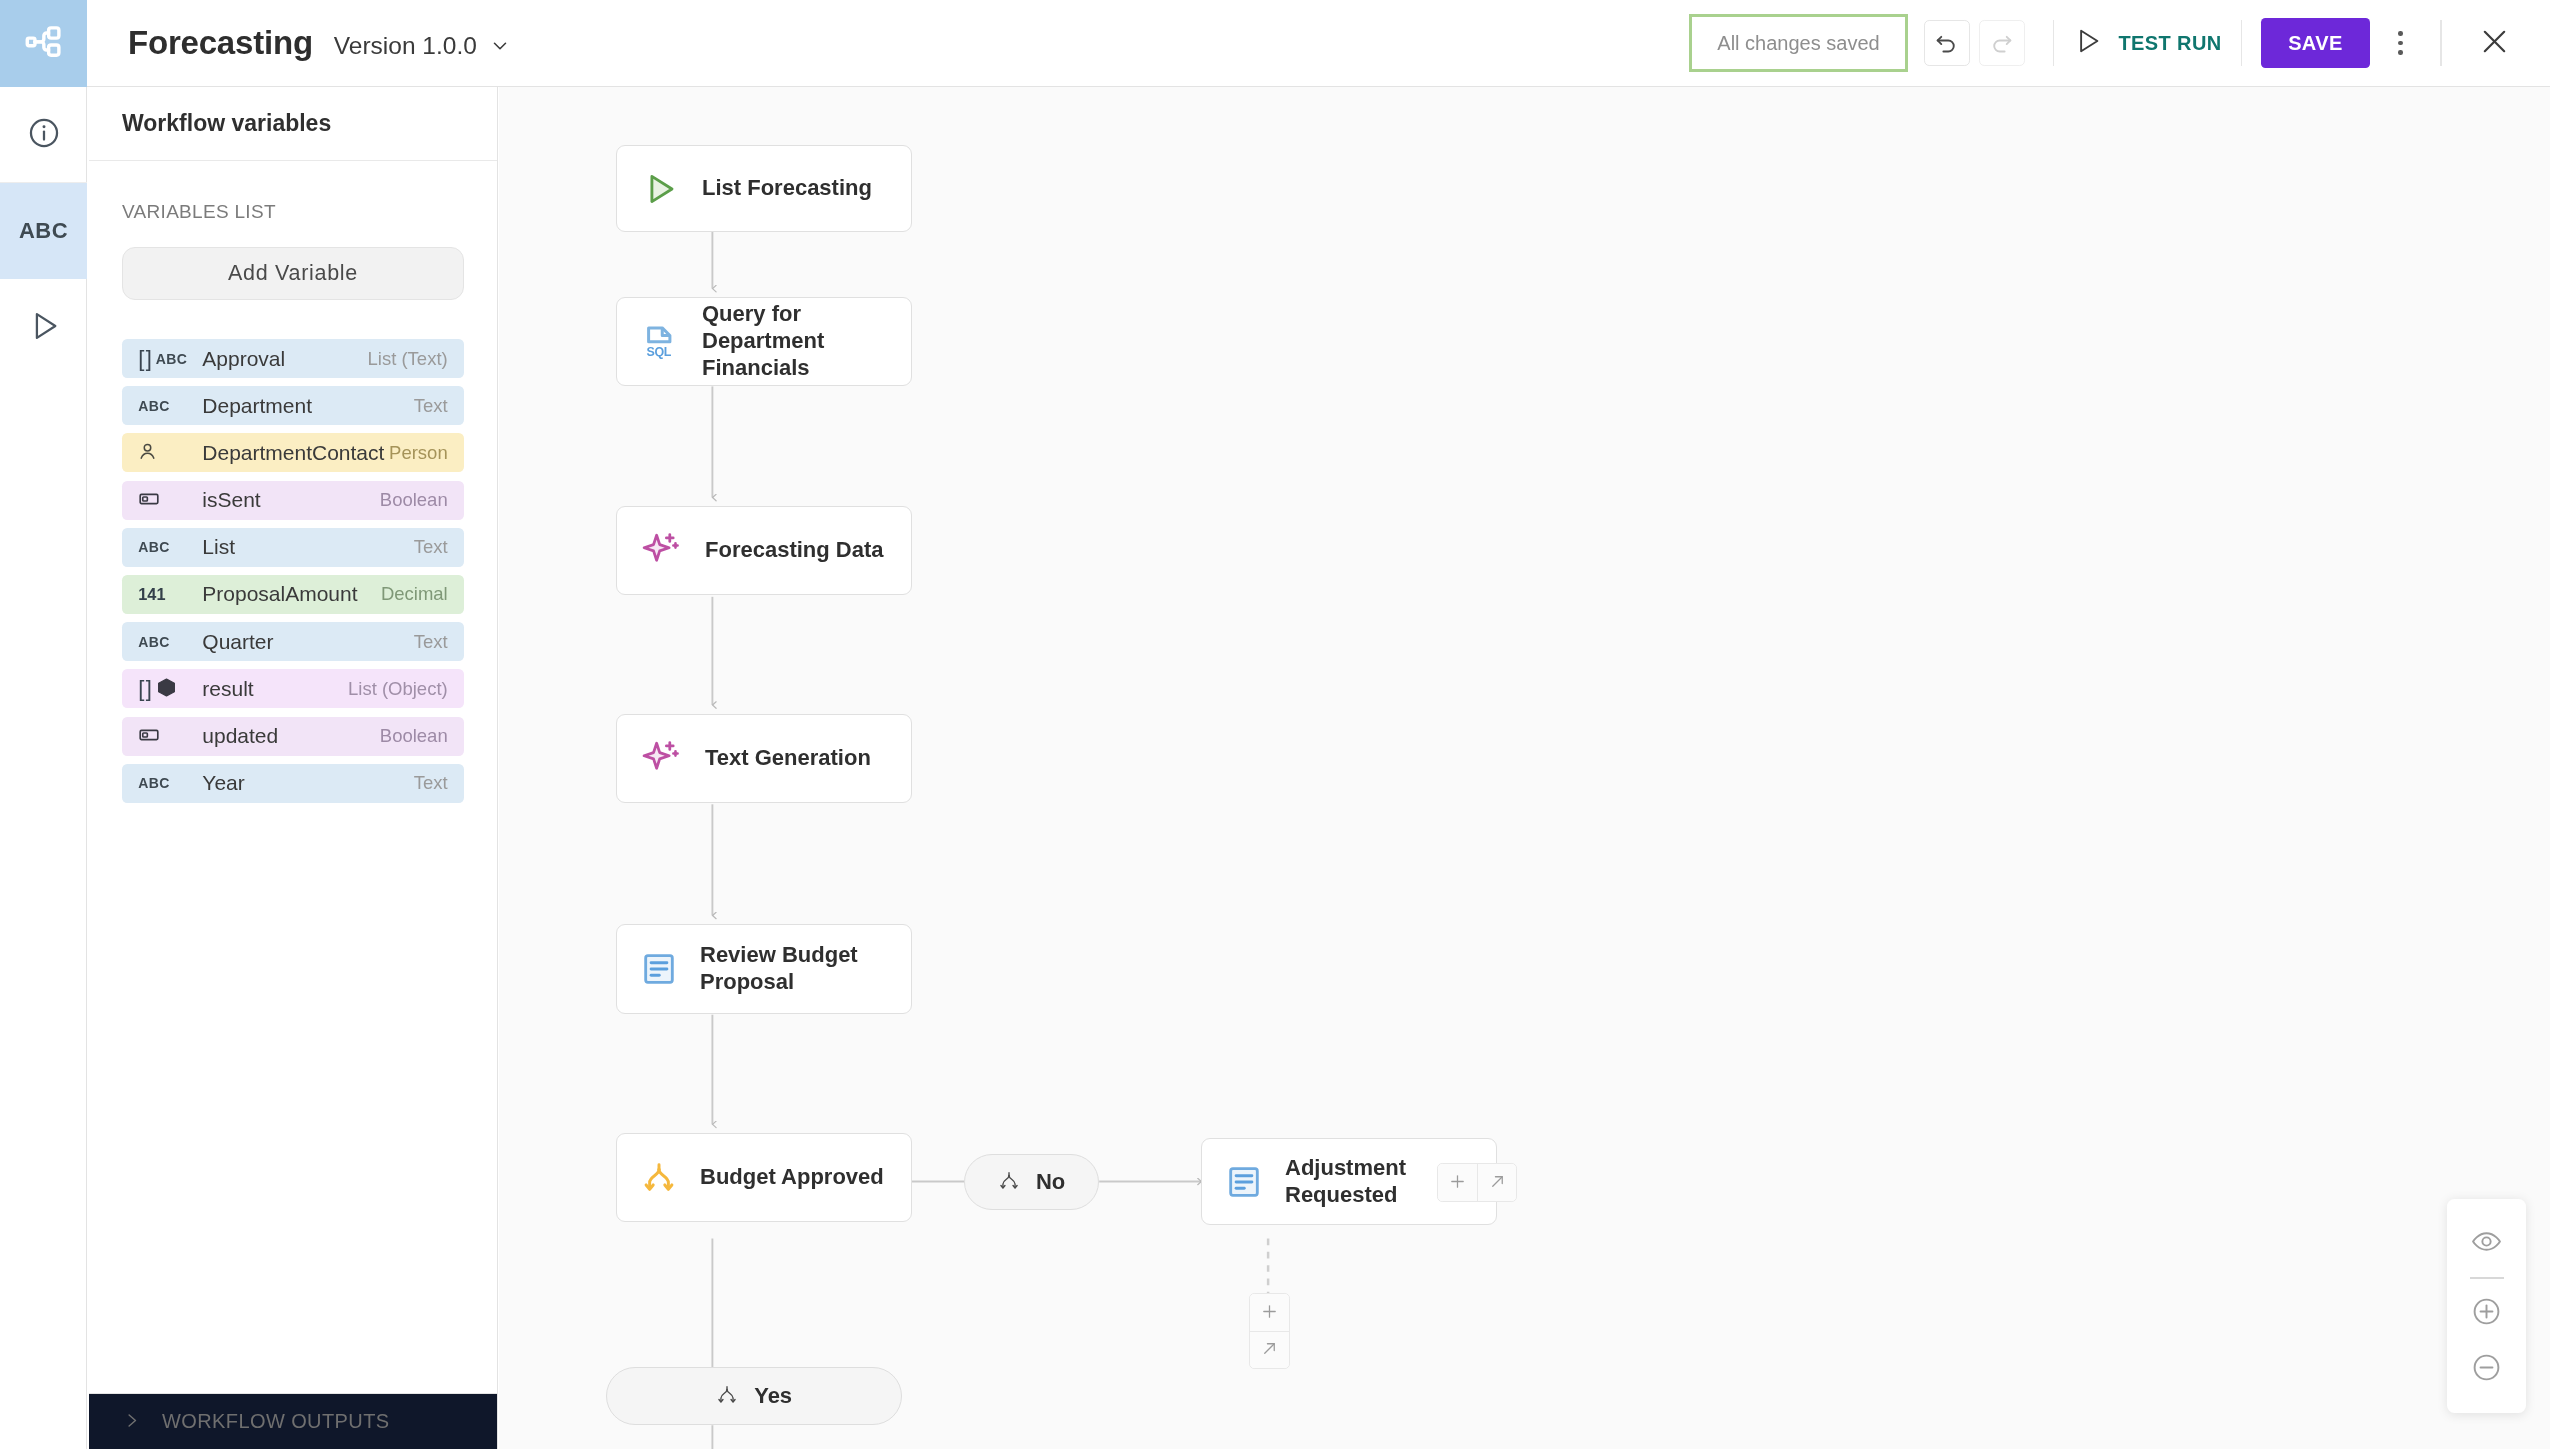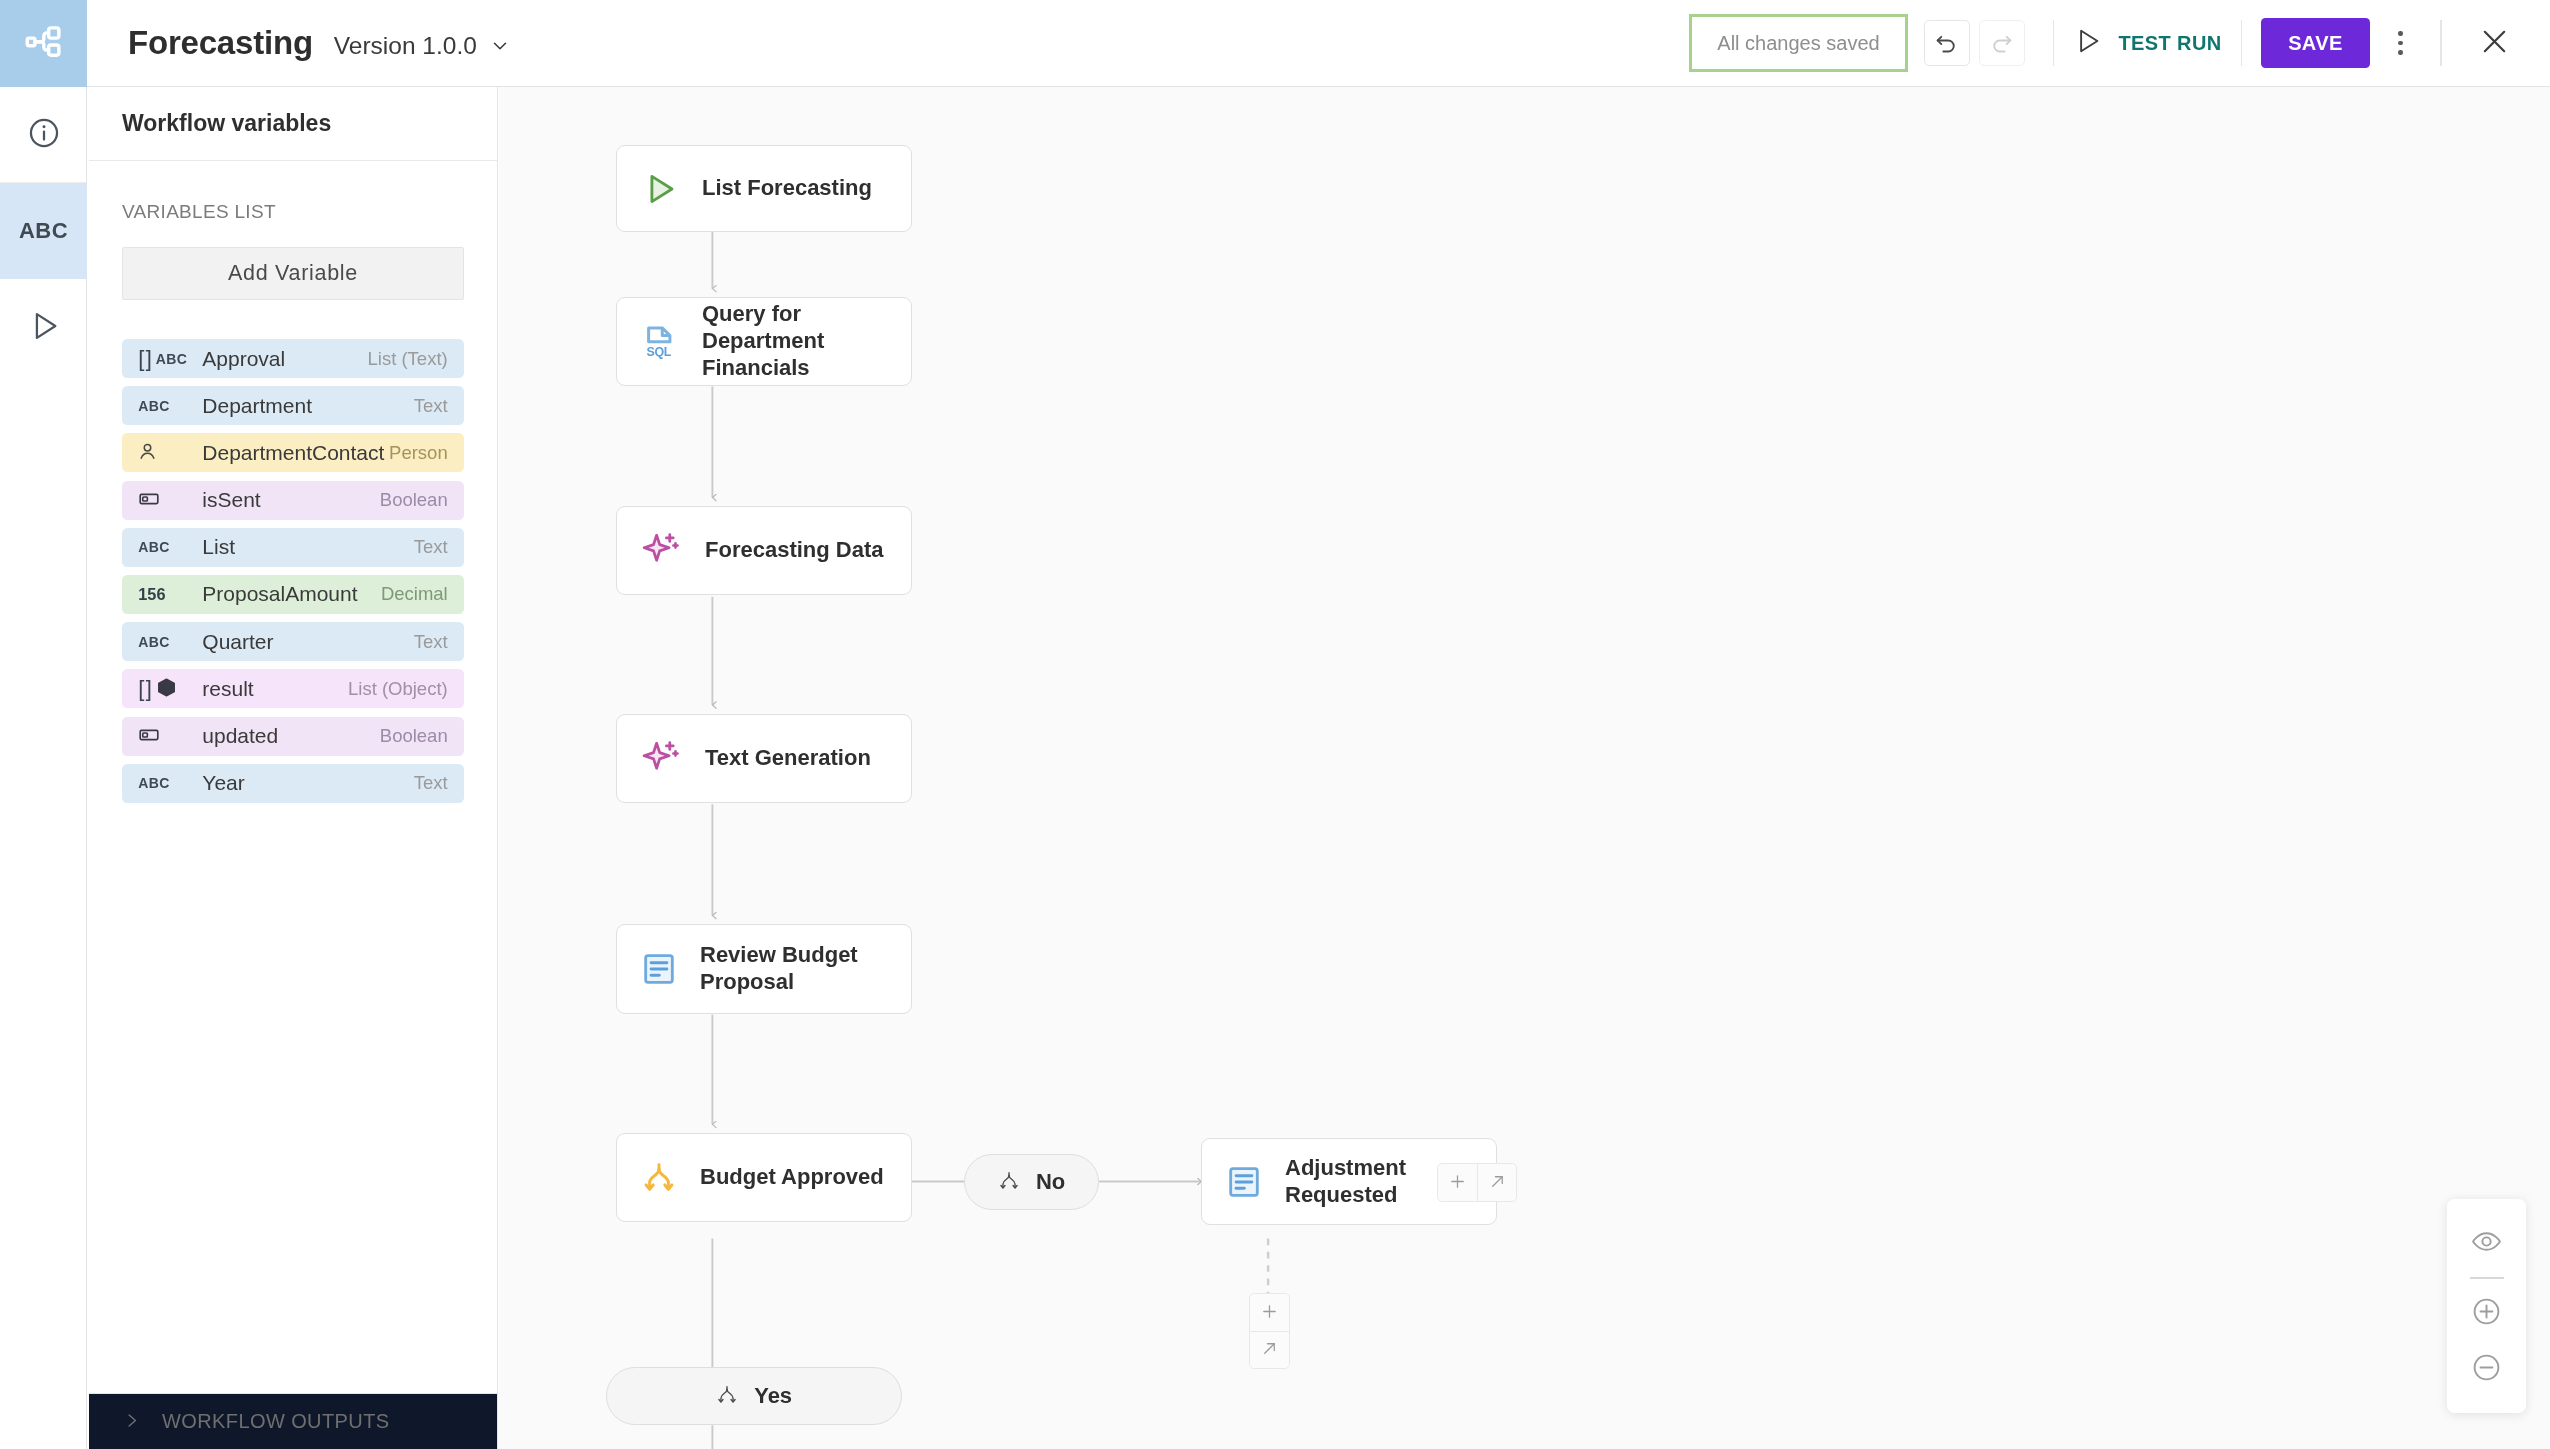--- a/index.html
+++ b/index.html
@@ -86,21 +86,21 @@
     height: 74px; display: flex; align-items: center;
     padding-left: 33px; border-bottom: 1.5px solid #e9e9e9;
     font-size: 23px; font-weight: bold; color: #2f2f2f;
   }
   .panel-body { padding: 40px 33px 0 33px; }
   .section-label {
     font-size: 19px; color: #7b7b7b; letter-spacing: 0.3px; margin-bottom: 24px;
   }
   .add-var-btn {
     width: 100%; height: 53px; background: #f2f2f2; border: 1.5px solid #e4e4e4;
-    border-radius: 2px; font-size: 21.5px; color: #4a4a4a; letter-spacing: 0.7px;
+    border-radius: 13px; font-size: 21.5px; color: #4a4a4a; letter-spacing: 0.7px;
     cursor: pointer; font-family: "Liberation Sans", sans-serif;
     display: flex; align-items: center; justify-content: center;
   }
   .var-list { margin-top: 39px; }
   .var-row {
     height: 39px; border-radius: 5.2px; display: flex; align-items: center;
     padding: 0 16.3px; margin-bottom: 8.2px; cursor: pointer;
   }
   .var-icons { display: flex; align-items: center; gap: 5.2px; width: 64px; flex: 0 0 64px; }
   .var-name { font-size: 21px; color: #3a3a3a; flex: 1; white-space: nowrap; }
@@ -326,21 +326,21 @@
           </div>
           <div class="var-row t-text">
             <span class="var-icons">
               <span class="abc-glyph">ABC</span>
             </span>
             <span class="var-name">List</span>
             <span class="var-type">Text</span>
           </div>
           <div class="var-row t-dec">
             <span class="var-icons">
-              <span class="num-glyph">156</span>
+              <span class="num-glyph">141</span>
             </span>
             <span class="var-name">ProposalAmount</span>
             <span class="var-type">Decimal</span>
           </div>
           <div class="var-row t-text">
             <span class="var-icons">
               <span class="abc-glyph">ABC</span>
             </span>
             <span class="var-name">Quarter</span>
             <span class="var-type">Text</span>

